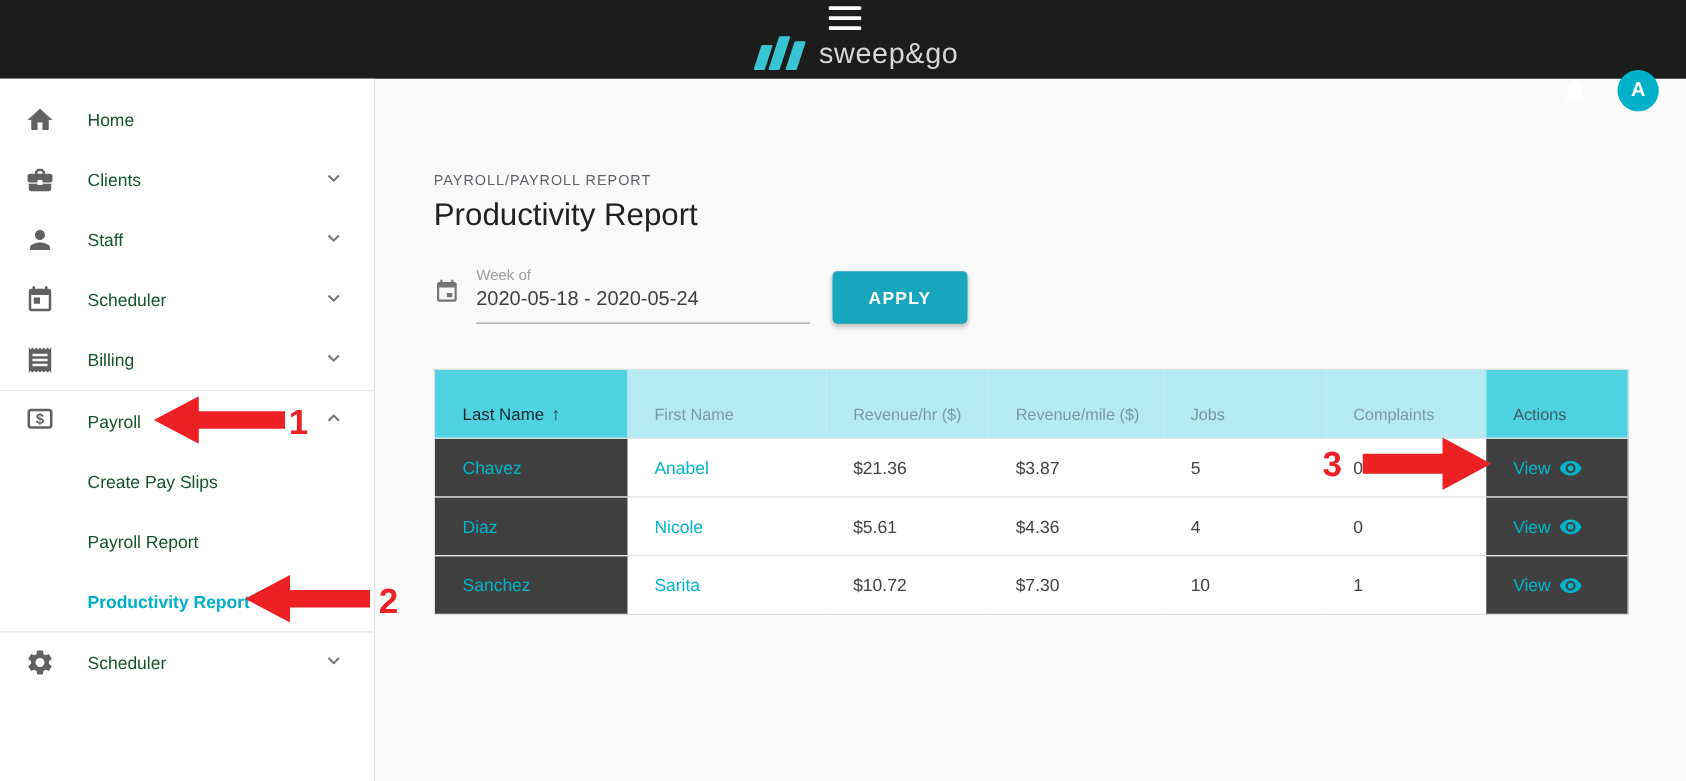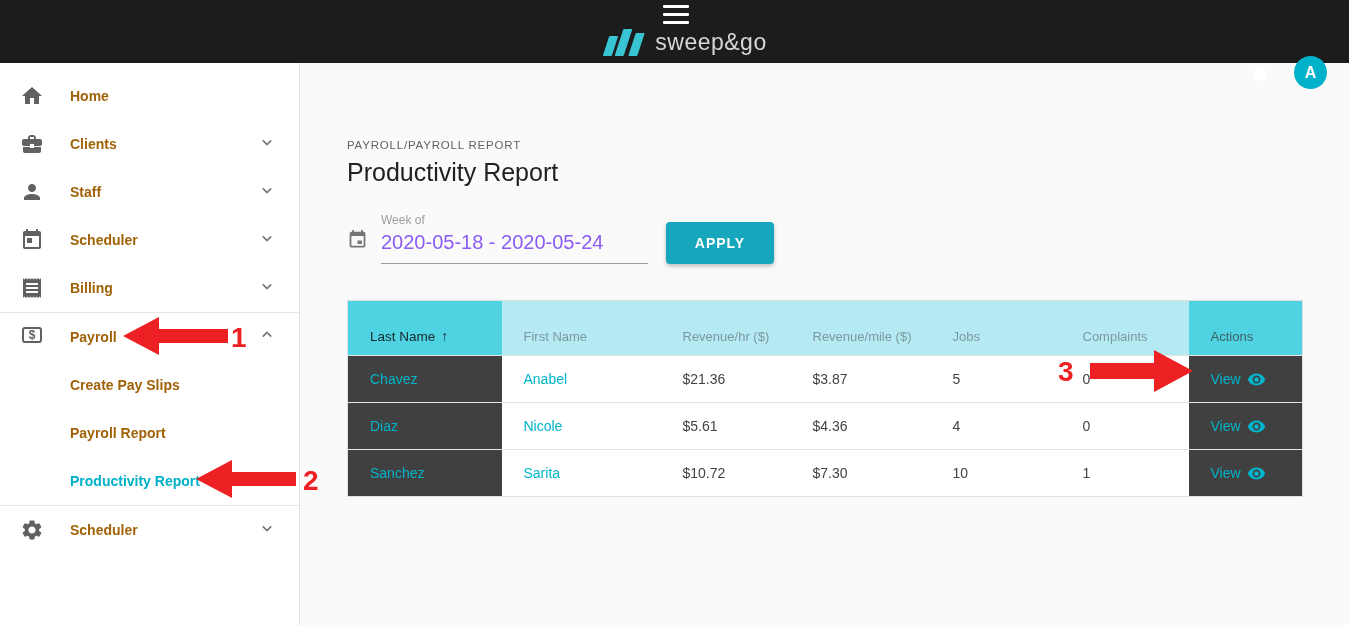--- a/index.html
+++ b/index.html
@@ -26,35 +26,35 @@
   .app { display:flex; height:562px; }
   .sidebar { width:300px; background:#fff; border-right:1px solid #e2e2e2; padding-top:9px; flex:none; }
   .main { flex:1; padding:76px 0 0 47px; }
 
   
   .side-item { height:48px; display:flex; align-items:center; padding:0 22px 0 20px; cursor:pointer; }
   .side-icon { width:24px; height:24px; margin-right:26px; flex:none; color:#616161; }
   .side-icon svg { display:block; }
   .dollar-box { width:20px; height:16px; border:2px solid #616161; border-radius:3px; margin:2px auto;
                 color:#616161; font-size:12px; font-weight:700; line-height:13px; text-align:center; }
-  .side-label { font-size:14px; font-weight:700; color:#a16207; }
+  .side-label { font-size:14px; font-weight:400; color:#14532d; }
   .chev { margin-left:auto; color:#757575; }
   .sub-item { padding-left:70px; }
   .active-link { color:#00b0c7; font-weight:700; }
   .side-divider { height:1px; background:#e6e6e6; }
 
   
   .breadcrumb { font-size:11.5px; font-weight:500; letter-spacing:.8px; color:#5f6368; }
   .page-title { font-size:25px; font-weight:400; color:#212121; margin-top:7px; }
 
   .filter-row { display:flex; align-items:flex-end; margin-top:26px; }
   .cal-icon { color:#757575; margin-bottom:10px; cursor:pointer; }
   .week-field { margin-left:13px; width:267px; border-bottom:1px solid #9e9e9e; padding-bottom:9px; cursor:text; }
   .week-label { font-size:12px; color:#9e9e9e; }
-  .week-value { font-size:20px; color:#8b5cf6; margin-top:4px; }
+  .week-value { font-size:16px; color:#404040; margin-top:4px; }
   .apply-btn { margin-left:18px; width:108px; height:42px; background:#17a7bc; border:none; border-radius:4px;
                color:#fff; font-family:"Liberation Sans",sans-serif; font-size:14px; font-weight:700;
                letter-spacing:1px; cursor:pointer; box-shadow:0 2px 4px rgba(0,0,0,.25); }
 
   
   table.report { margin-top:36px; width:955px; border-collapse:collapse; background:#fff; table-layout:fixed;
                  border:1px solid #e0e0e0; }
   th, td { text-align:left; vertical-align:middle; }
   th { height:55px; font-weight:400; font-size:13px; padding:16px 14px 0 22px; }
   td { height:47px; font-size:14px; color:#424242; padding:0 14px 0 22px; border-top:1px solid #e4e4e4; }

